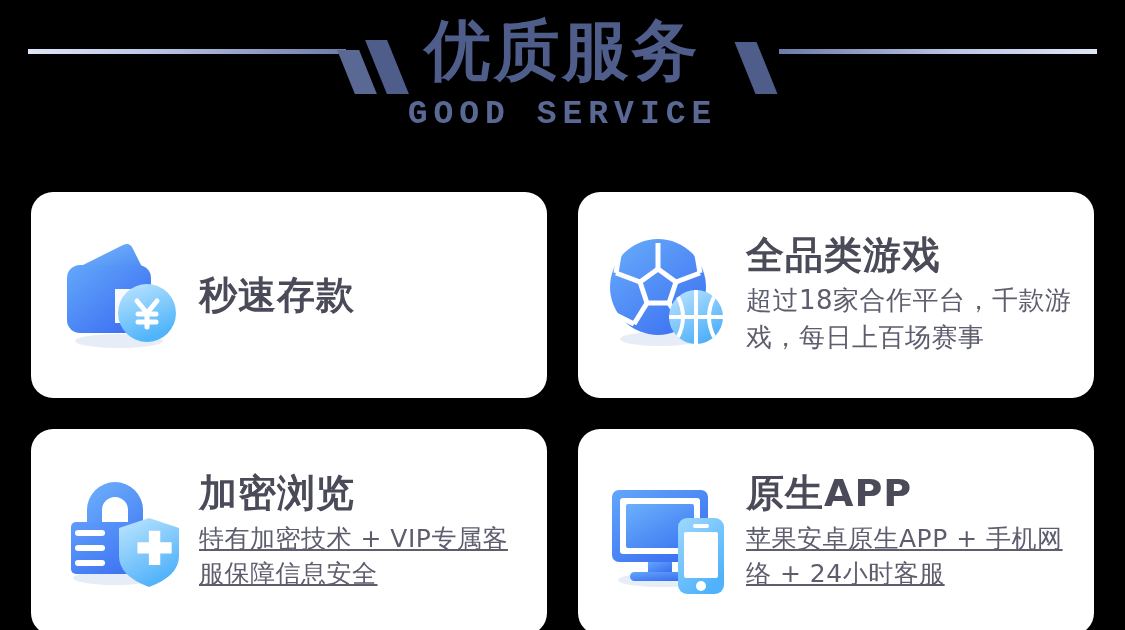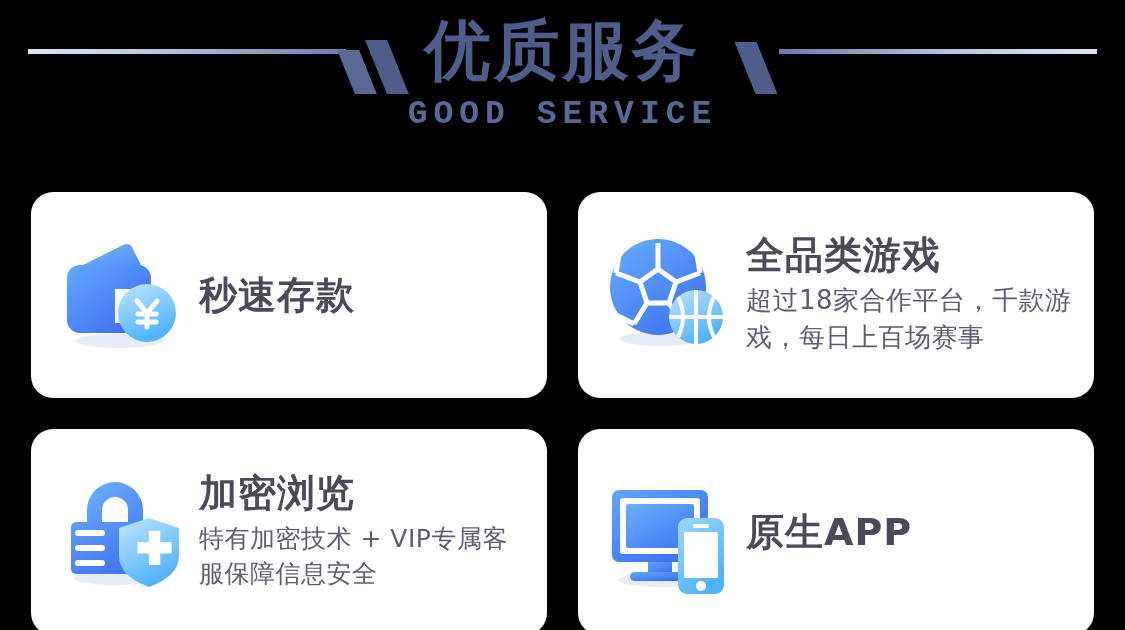--- a/index.html
+++ b/index.html
@@ -37,21 +37,21 @@
 
   .card { background:#fff; border-radius:22px; display:flex; align-items:center;
           padding:0 22px 0 26px; overflow:hidden; }
 
   .card-icon { flex:0 0 128px; height:128px; position:relative; margin-right:14px; }
   .card-text { flex:1 1 auto; min-width:0; }
   .card-title { font-size:38px; font-weight:bold; color:#4a4a58; line-height:1.12;
                 letter-spacing:1px; font-family:"DejaVu Sans","Liberation Sans",sans-serif; }
   .card-sub { font-size:26px; color:#5d5d6e; line-height:1.42; margin-top:6px;
               letter-spacing:0.5px; font-family:"DejaVu Sans","Liberation Sans",sans-serif; }
-  .card-sub.tight { font-size:25px; }
+  .card-sub.tight { font-size:25px;text-decoration:underline; }
 
   svg { display:block; overflow:visible; }
 </style>
 </head>
 <body>
 
 <div class="stage">
 
   <div class="header">
     <div class="rule left"></div>
@@ -202,17 +202,18 @@
           <rect x="44" y="94" width="24" height="12" fill="url(#mb)"></rect>
           <rect x="26" y="104" width="60" height="9" rx="4.5" fill="url(#mb)"></rect>
           <rect x="74" y="50" width="46" height="76" rx="9" fill="url(#ph)"></rect>
           <rect x="80" y="64" width="34" height="46" rx="2" fill="#ffffff"></rect>
           <rect x="89" y="56" width="16" height="4" rx="2" fill="#ffffff"></rect>
           <circle cx="97" cy="118" r="5" fill="#ffffff"></circle>
         </svg>
       </div>
       <div class="card-text">
         <div class="card-title">原生APP</div>
+        <div class="card-sub tight">苹果安卓原生APP + 手机网络 + 24小时客服</div>
       </div>
     </div>
 
   </div>
 </div>
 
 </body></html>

